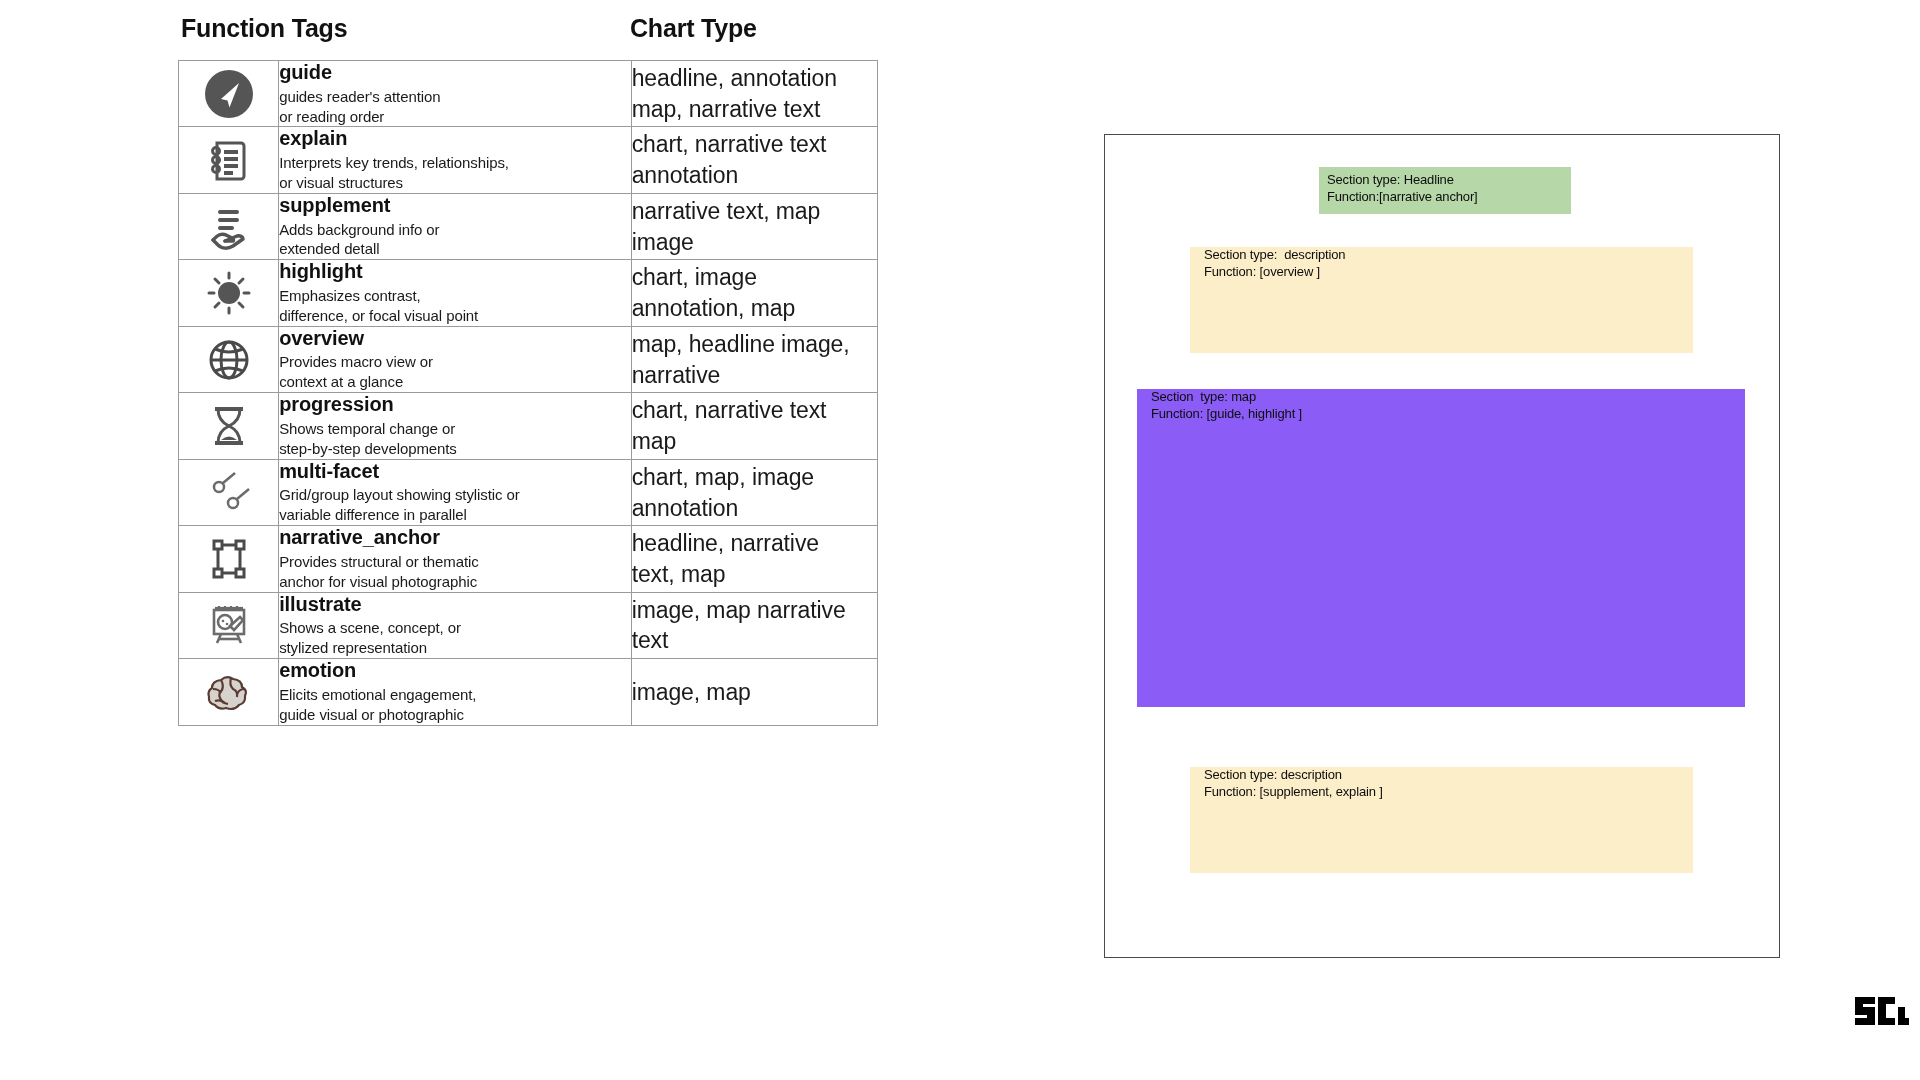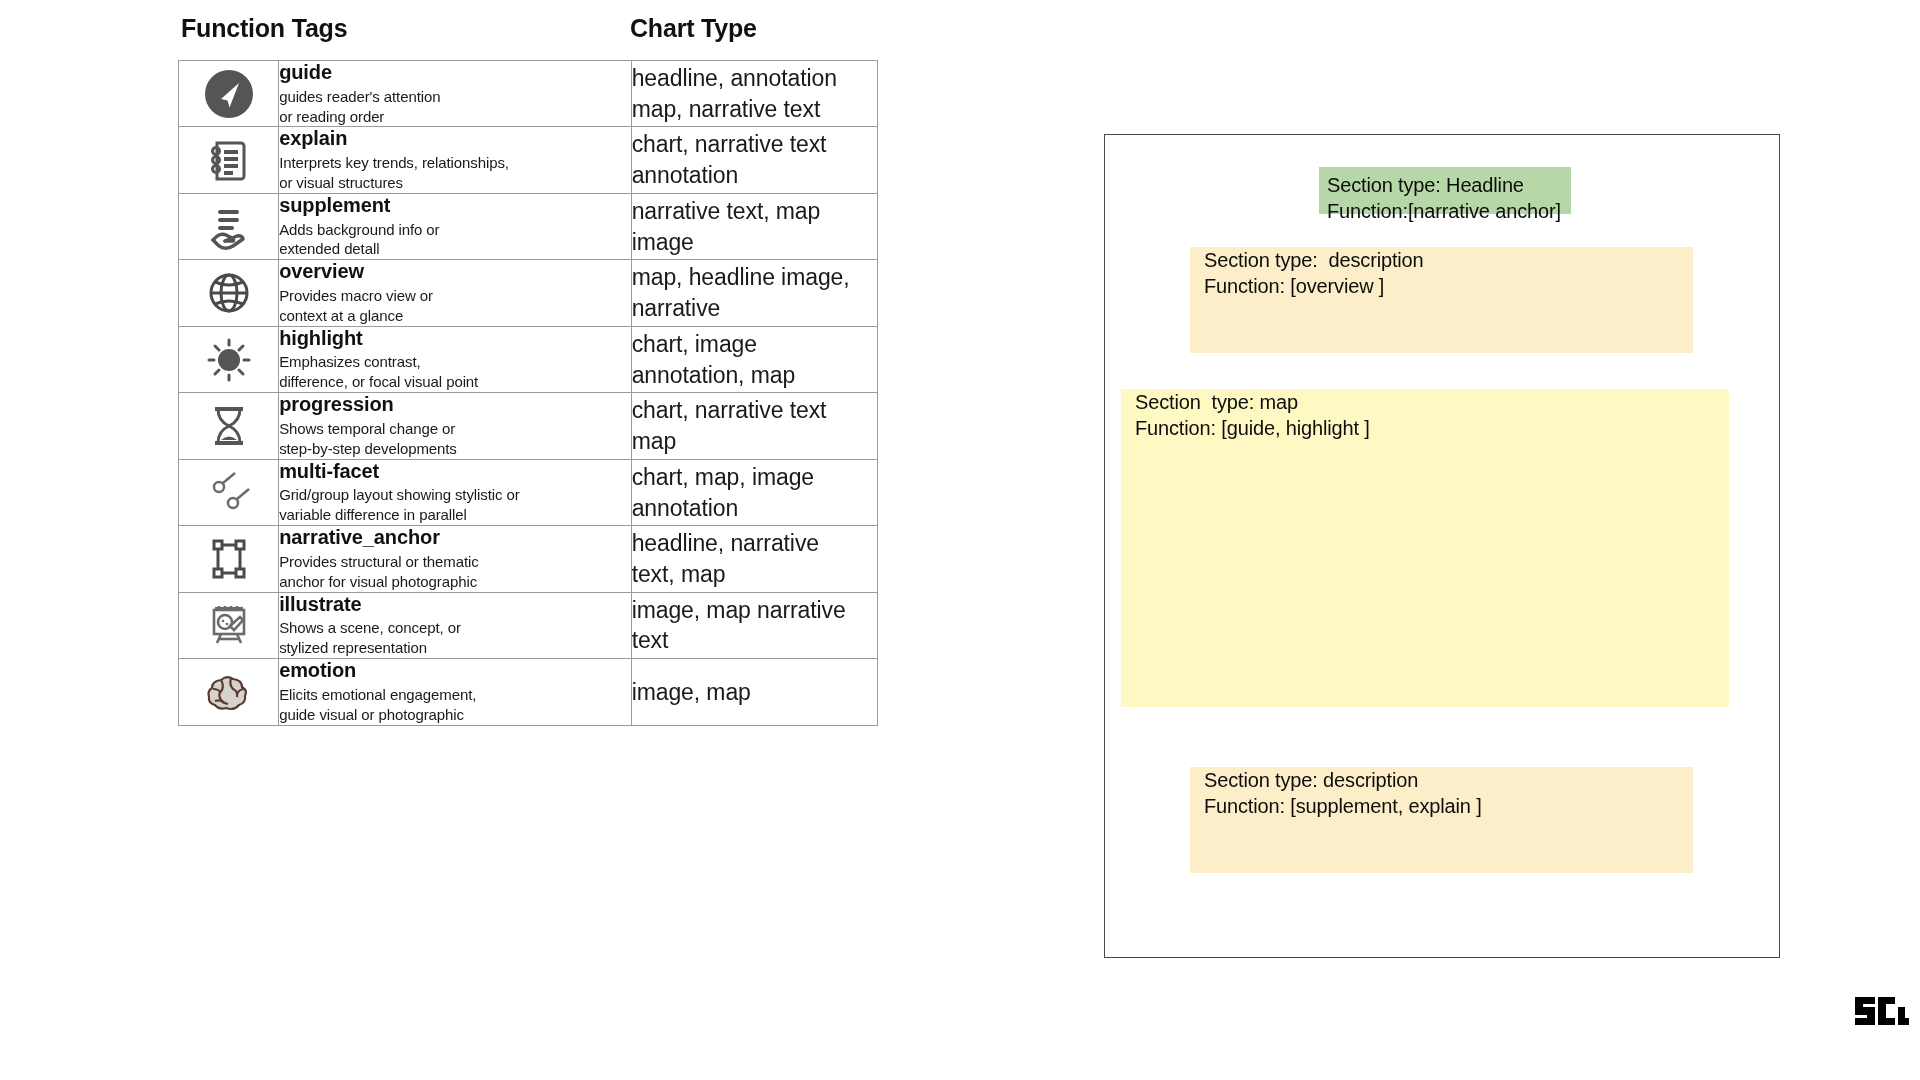--- a/index.html
+++ b/index.html
@@ -54,34 +54,34 @@
   
   .right-panel {
     position: absolute;
     left: 1104px; top: 134px;
     width: 676px; height: 824px;
     border: 1.5px solid #4a4a4a;
     background: #ffffff;
   }
   .sec-box { position: absolute; padding: 0 14px 0 14px; }
   .sec-line {
-    font-size: 20px; color: #0d0d0d; line-height: 1.30;
+    font-size: 13px; color: #0d0d0d; line-height: 1.30;
     letter-spacing: -0.15px; white-space: pre;
   }
   .sec-headline {
     left: 214px; top: 32px; width: 252px; height: 47px;
     background: #b6d7a8; padding: 5px 8px 0 8px;
   }
   .sec-desc-top {
     left: 85px; top: 112px; width: 503px; height: 106px;
     background: #fdeeca;
   }
   .sec-map {
-    left: 16px; top: 254px; width: 608px; height: 318px;
-    background: #fef9c3;
+    left: 32px; top: 254px; width: 608px; height: 318px;
+    background: #8b5cf6;
   }
   .sec-desc-bottom {
     left: 85px; top: 632px; width: 503px; height: 106px;
     background: #fdeeca;
   }
 
   
   .logo-mark {
     position: absolute; left: 1855px; top: 995px;
     width: 54px; height: 32px;
@@ -161,43 +161,20 @@
           </span>
         </td>
         <td class="tag-cell">
           <div class="tag-name">supplement</div>
           <div class="tag-desc">Adds background info or</div>
           <div class="tag-desc">extended detall</div>
         </td>
         <td class="chart-cell">
           <div class="chart-text">narrative text, map</div>
           <div class="chart-text">image</div>
-        </td>
-      </tr>
-
-      <tr>
-        <td class="icon-cell">
-          <span>
-            <svg width="56" height="56" viewBox="0 0 56 56" fill="none" stroke="#4a4a4a" stroke-width="3">
-              <circle cx="28" cy="28" r="18"></circle>
-              <ellipse cx="28" cy="28" rx="8" ry="18"></ellipse>
-              <line x1="10" y1="28" x2="46" y2="28"></line>
-              <path d="M14 17 q14 6 28 0"></path>
-              <path d="M14 39 q14 -6 28 0"></path>
-            </svg>
-          </span>
-        </td>
-        <td class="tag-cell">
-          <div class="tag-name">overview</div>
-          <div class="tag-desc">Provides macro view or</div>
-          <div class="tag-desc">context at a glance</div>
-        </td>
-        <td class="chart-cell">
-          <div class="chart-text">map, headline image,</div>
-          <div class="chart-text">narrative</div>
         </td>
       </tr>
 
       <tr>
         <td class="icon-cell">
           <span>
             <svg width="56" height="56" viewBox="0 0 56 56">
               <circle cx="28" cy="28" r="11" fill="#555555"></circle>
               <g stroke="#555555" stroke-width="3" stroke-linecap="round">
                 <line x1="28" y1="8" x2="28" y2="13"></line>
@@ -213,20 +190,43 @@
           </span>
         </td>
         <td class="tag-cell">
           <div class="tag-name">highlight</div>
           <div class="tag-desc">Emphasizes contrast,</div>
           <div class="tag-desc">difference, or focal visual point</div>
         </td>
         <td class="chart-cell">
           <div class="chart-text">chart, image</div>
           <div class="chart-text">annotation, map</div>
+        </td>
+      </tr>
+
+      <tr>
+        <td class="icon-cell">
+          <span>
+            <svg width="56" height="56" viewBox="0 0 56 56" fill="none" stroke="#4a4a4a" stroke-width="3">
+              <circle cx="28" cy="28" r="18"></circle>
+              <ellipse cx="28" cy="28" rx="8" ry="18"></ellipse>
+              <line x1="10" y1="28" x2="46" y2="28"></line>
+              <path d="M14 17 q14 6 28 0"></path>
+              <path d="M14 39 q14 -6 28 0"></path>
+            </svg>
+          </span>
+        </td>
+        <td class="tag-cell">
+          <div class="tag-name">overview</div>
+          <div class="tag-desc">Provides macro view or</div>
+          <div class="tag-desc">context at a glance</div>
+        </td>
+        <td class="chart-cell">
+          <div class="chart-text">map, headline image,</div>
+          <div class="chart-text">narrative</div>
         </td>
       </tr>
 
       <tr>
         <td class="icon-cell">
           <span>
             <svg width="56" height="56" viewBox="0 0 56 56" fill="none" stroke="#555555" stroke-width="3">
               <line x1="14" y1="11" x2="42" y2="11" stroke-width="4"></line>
               <line x1="14" y1="45" x2="42" y2="45" stroke-width="4"></line>
               <path d="M17 11 q0 12 11 17 q-11 5 -11 17"></path>

